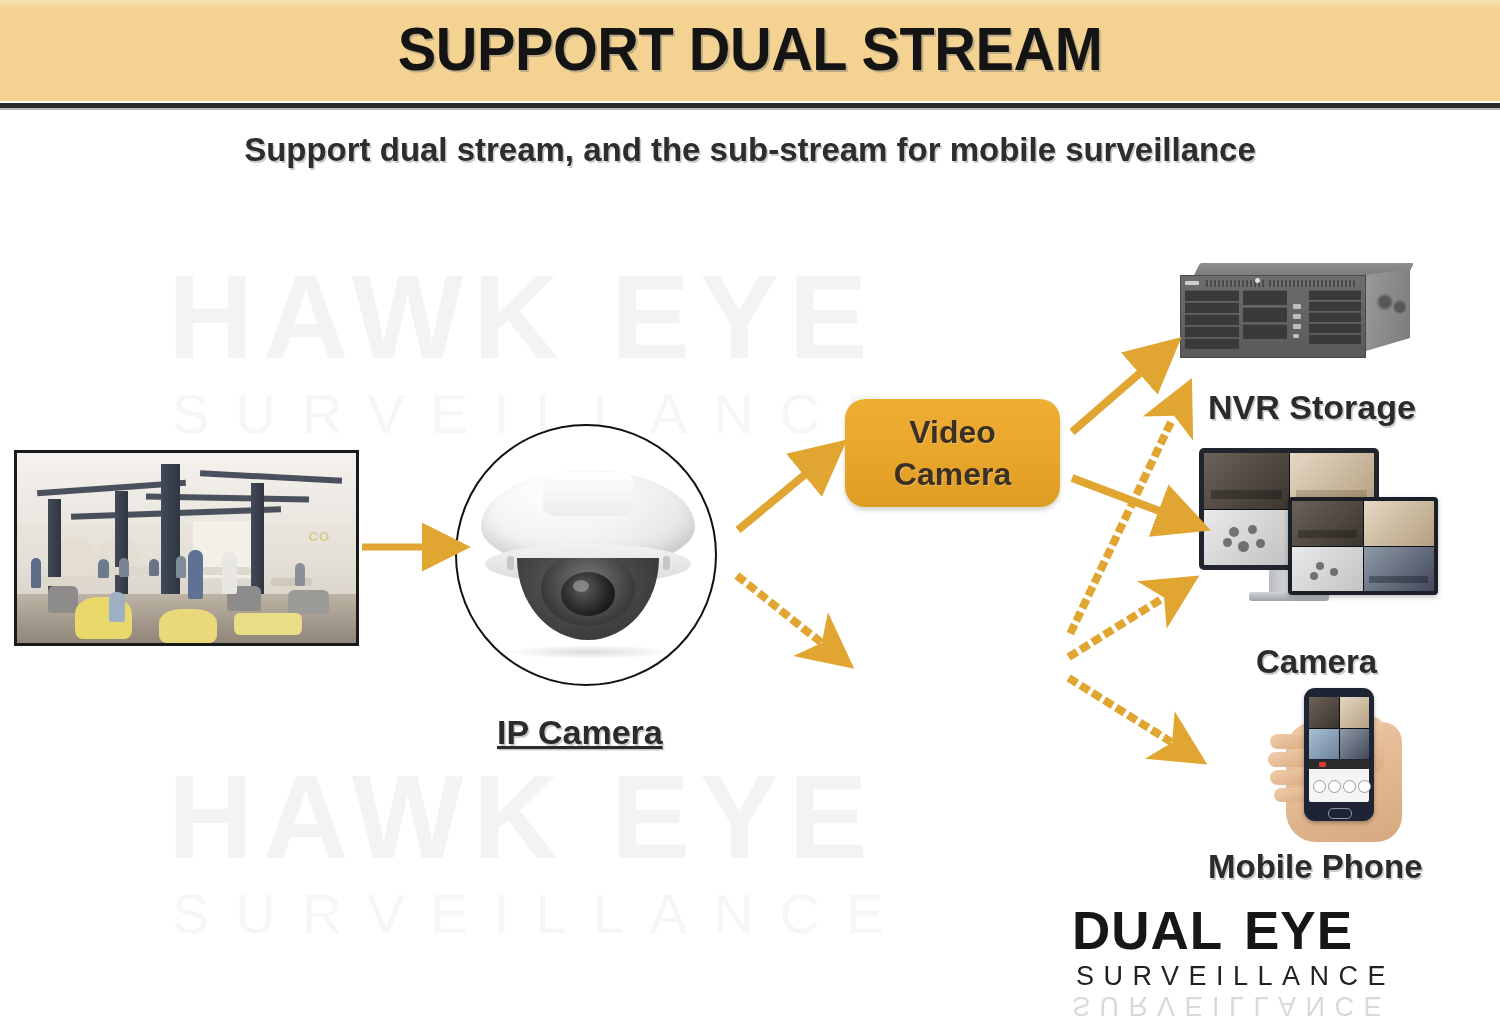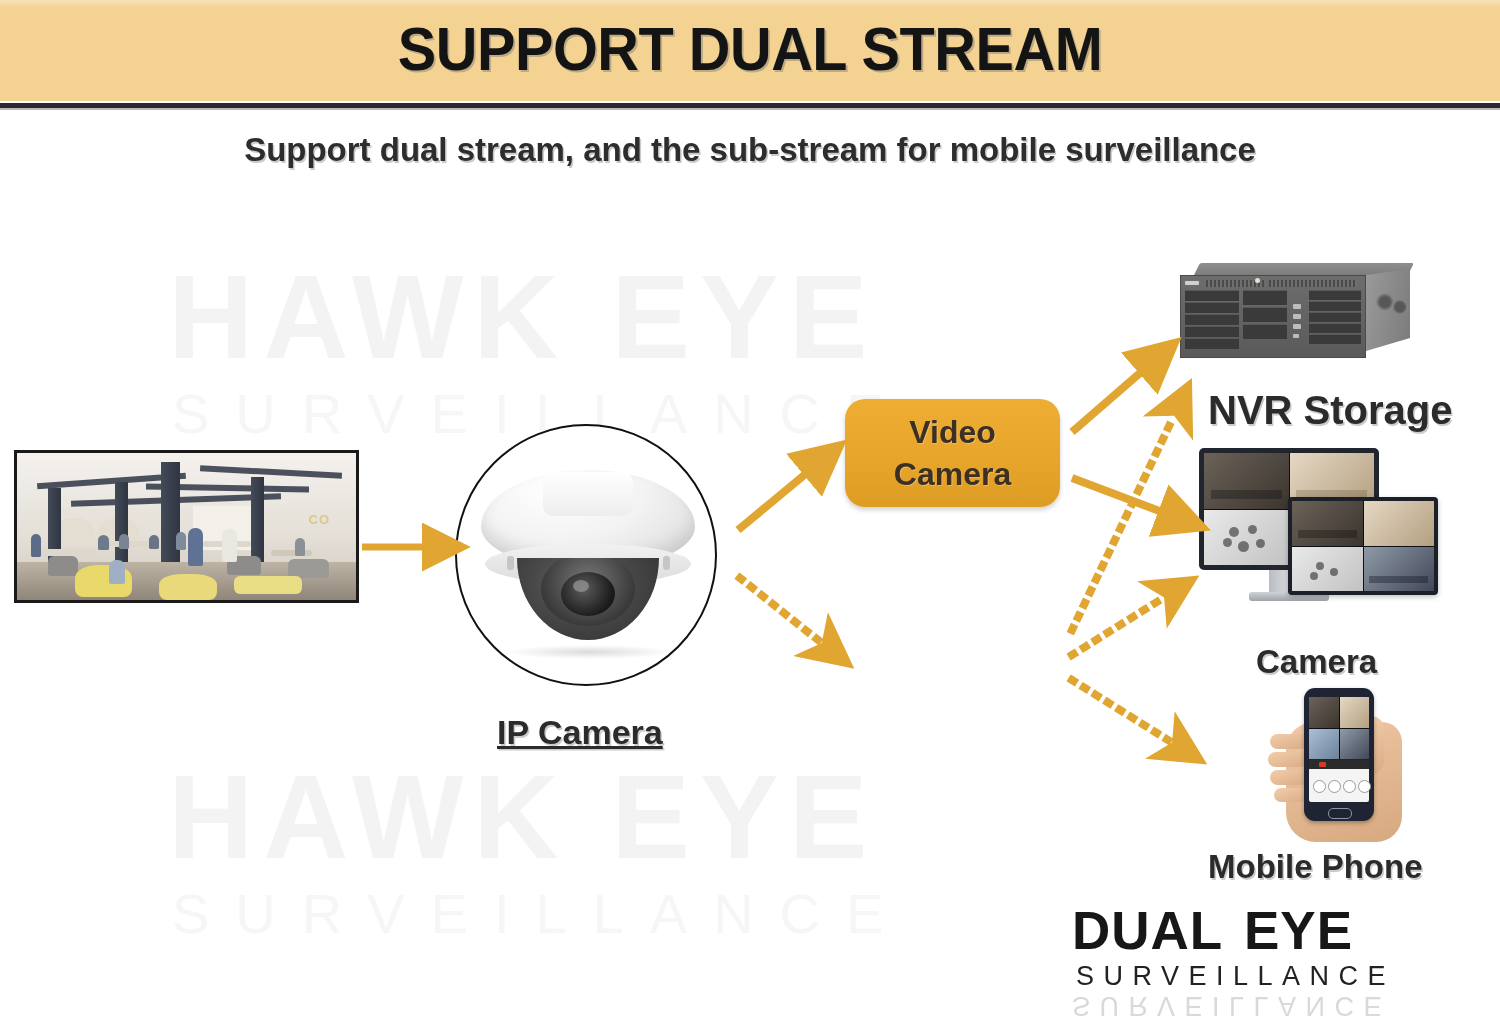--- a/index.html
+++ b/index.html
@@ -62,21 +62,21 @@
     pointer-events:none;
   }
   .wm-main{font-size:118px;line-height:118px;letter-spacing:10px;}
   .wm-sub{font-size:56px;line-height:56px;letter-spacing:26px;font-weight:400;color:#f6f6f6;}
 
   
   .pic{position:absolute;overflow:hidden;}
 
   
   .video-photo{
-    left:14px;top:450px;width:345px;height:153px;
+    left:14px;top:450px;width:345px;height:196px;
     border:3px solid #1a1a1a;
     box-sizing:border-box;
     background:#cfcbc4;
   }
   .vp-scene{position:absolute;inset:0;overflow:hidden;background:linear-gradient(#efeae3 0%,#e5e0d8 55%,#cfc8bd 100%);}
   .vp-ceil{position:absolute;left:0;top:0;width:100%;height:38%;background:linear-gradient(#f5f2ee,#e9e5df);}
   .vp-beam{position:absolute;height:6px;background:#3c4250;opacity:.92;}
   .vp-col{position:absolute;width:13px;background:linear-gradient(90deg,#434a58,#2f3541);}
   .vp-wall{position:absolute;background:#ece7df;}
   .vp-floor{position:absolute;left:0;bottom:0;width:100%;height:26%;background:linear-gradient(#bdb4a6,#8f8679);}
@@ -158,21 +158,21 @@
   
   .lbl-caption{
     position:absolute;
     font-weight:bold;
     color:#2b2b2b;
     text-shadow:1.5px 1.5px 0 rgba(160,160,160,.55);
     white-space:nowrap;
   }
   .cap-video{left:27px;top:713px;font-size:34px;}
   .cap-camera{left:497px;top:713px;font-size:34px;text-decoration:underline;}
-  .cap-nvr{left:1208px;top:388px;font-size:40px;}
+  .cap-nvr{left:1208px;top:388px;font-size:34px;}
   .cap-preview{left:1256px;top:643px;font-size:33px;}
   .cap-phone{left:1208px;top:848px;font-size:33px;}
 
   
   .nvr{position:absolute;left:1180px;top:263px;width:230px;height:95px;}
   .nvr-top{
     position:absolute;left:16px;top:0;width:214px;height:16px;
     background:linear-gradient(#8e8e8e,#777);
     transform:skewX(-26deg);
     border-radius:2px;

